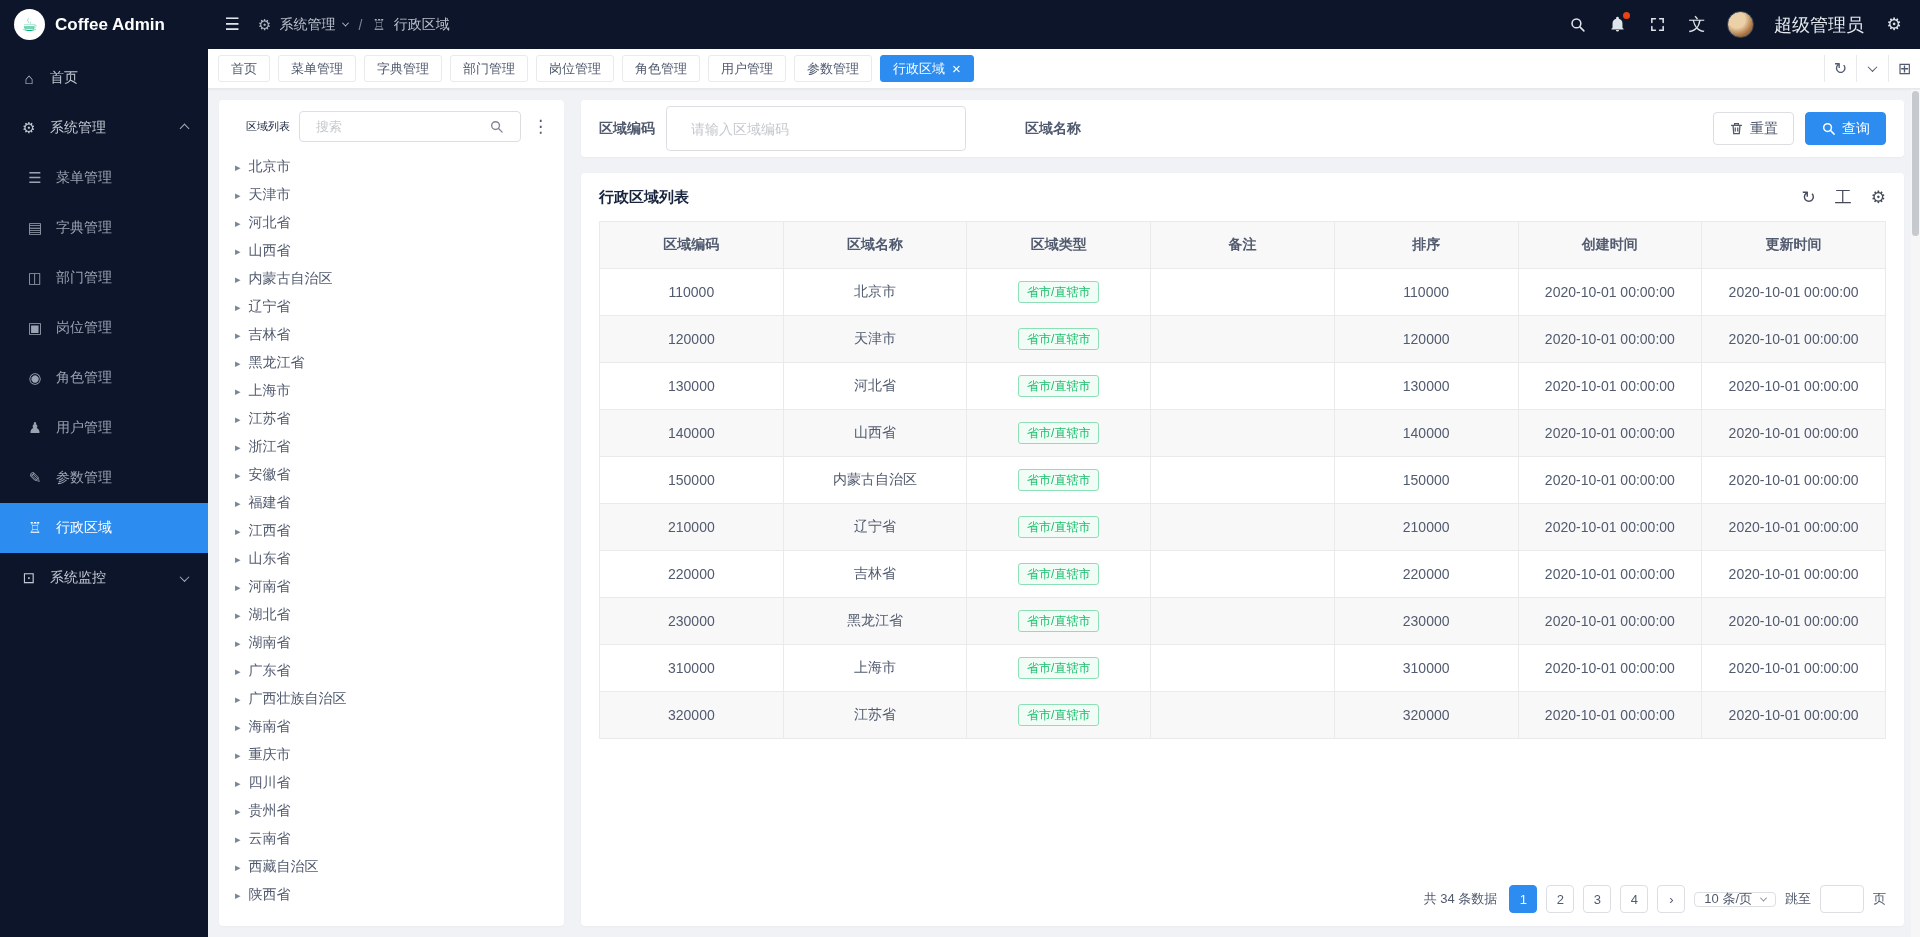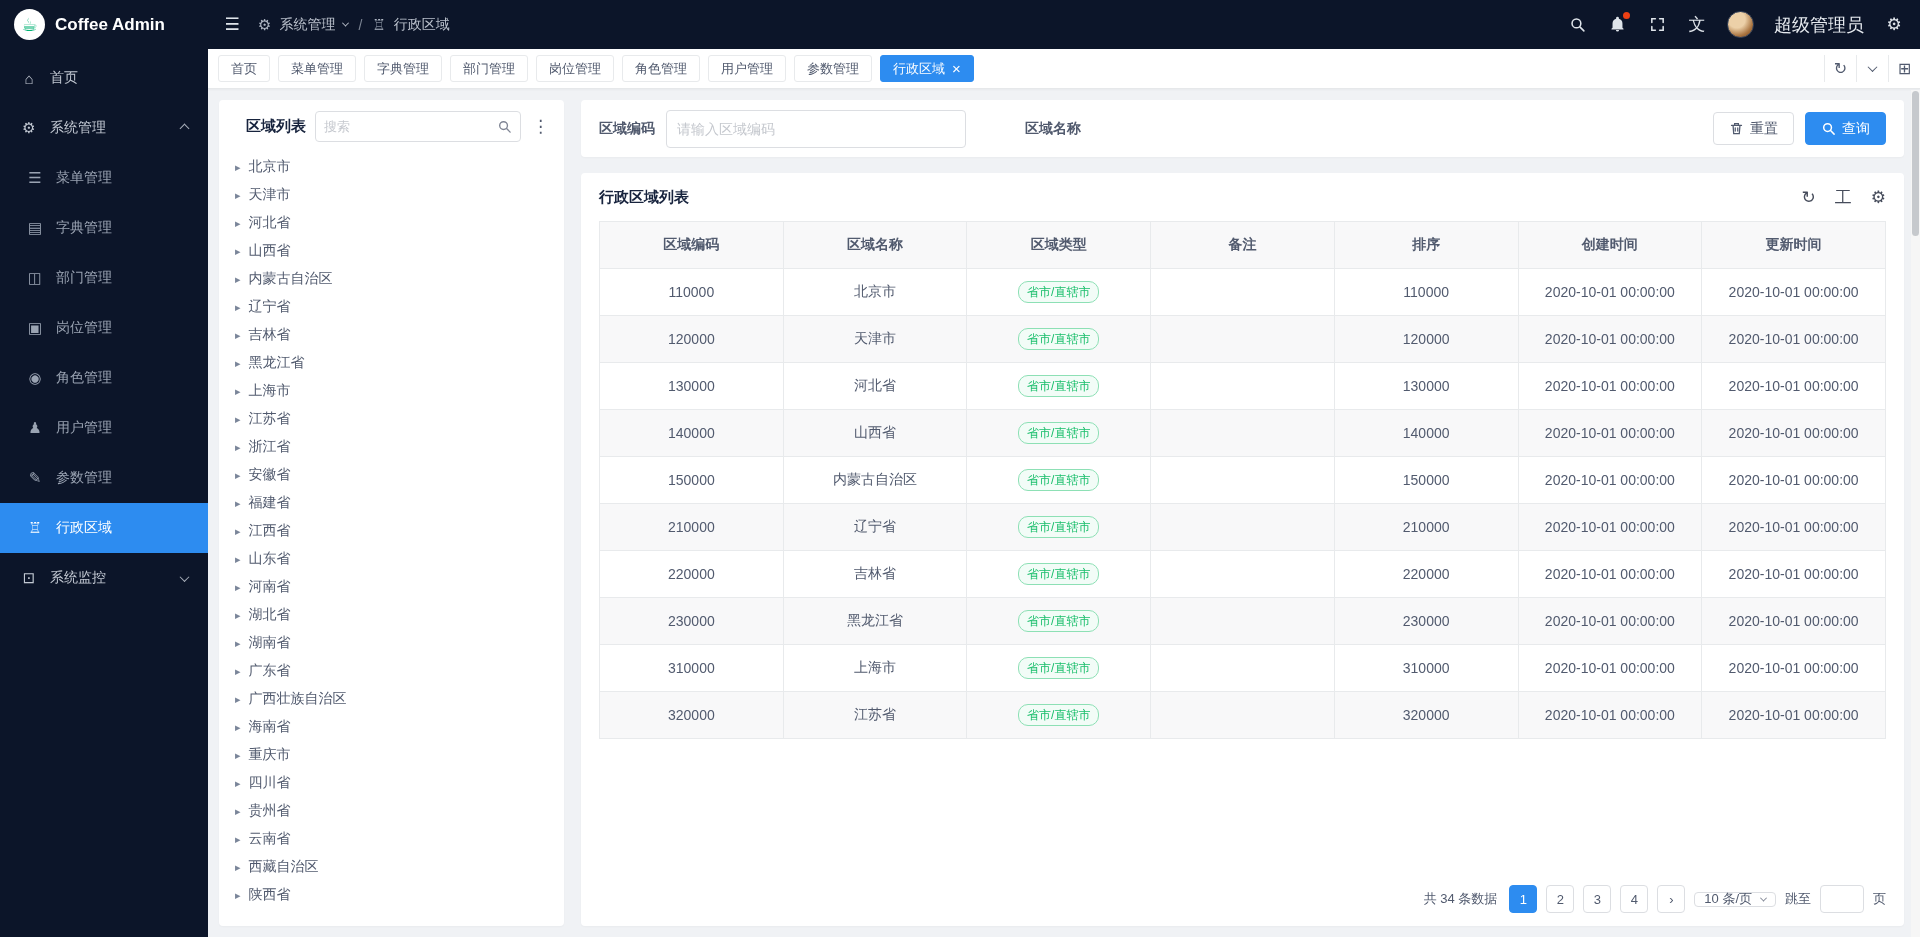--- a/index.html
+++ b/index.html
@@ -48,50 +48,50 @@
   .tab-close { font-size:15px; line-height:1; margin-left:1px; }
   .tabbar-right { margin-left:auto; display:flex; align-items:center; height:100%; }
   .tab-tool { width:32px; height:27px; display:flex; align-items:center; justify-content:center; color:#515a6e; cursor:pointer; font-size:16px; border-left:1px solid #e8eaec; }
 
   
   .content { flex:1; display:flex; gap:17px; padding:11px 16px 11px 11px; min-height:0; }
   .panel { background:#fff; border-radius:4px; box-shadow:0 1px 2px rgba(0,0,0,.03); }
 
   .tree-panel { width:345px; min-width:345px; padding:11px 13px; display:flex; flex-direction:column; overflow:hidden; }
   .tree-head { display:flex; align-items:center; gap:9px; }
-  .tree-title { font-size:15px; font-weight:700; color:#17233d; white-space:nowrap;padding-left:14px; }
-  .tree-search { flex:1; display:flex; align-items:center; border:1px solid #dcdee2; border-radius:4px; height:31px; padding:0 8px; min-width:0; color:#808695; }
+  .tree-title { font-size:11px; font-weight:400; color:#17233d; white-space:nowrap;padding-left:14px; }
+  .tree-search { flex:1; display:flex; align-items:center; border:1px solid #dcdee2; border-radius:4px; height:31px; padding:0 16px; min-width:0; color:#808695; }
   .tree-search input { border:none; outline:none; flex:1; font-size:13px; color:#515a6e; min-width:0; background:transparent; }
   .tree-search input::placeholder { color:#c5c8ce; }
   .more-btn { color:#515a6e; font-size:17px; cursor:pointer; padding:0 2px; }
   .tree-list { margin-top:11px; overflow:hidden; flex:1; }
   .tree-row { height:28px; display:flex; align-items:center; gap:8px; font-size:14px; color:#515a6e; cursor:pointer; padding-left:3px; white-space:nowrap; }
   .tree-row .caret { color:#7a8599; font-size:11px; }
 
   .right-col { flex:1; display:flex; flex-direction:column; gap:16px; min-width:0; }
 
   .filter-card { height:57px; display:flex; align-items:center; padding:0 18px; gap:11px; flex-shrink:0; }
   .f-label { font-weight:700; color:#515a6e; white-space:nowrap; }
   .f-label.second { margin-left:48px; }
-  .f-input { width:300px; height:38px; border:1px solid #dcdee2; border-radius:4px; padding:0 10px; font-size:14px; color:#515a6e; outline:none; }
+  .f-input { width:300px; height:45px; border:1px solid #dcdee2; border-radius:4px; padding:0 24px; font-size:14px; color:#515a6e; outline:none; }
   .f-input::placeholder { color:#c5c8ce; }
   .f-spacer { flex:1; }
   .btn { height:33px; display:inline-flex; align-items:center; justify-content:center; gap:6px; border-radius:4px; font-size:14px; cursor:pointer; border:1px solid #dcdee2; background:#fff; color:#515a6e; padding:0 15px; white-space:nowrap; }
   .btn.primary { background:#2d8cf0; border-color:#2d8cf0; color:#fff; }
 
   .table-card { flex:1; display:flex; flex-direction:column; padding:15px 18px 13px; min-height:0; }
   .tc-head { display:flex; }
   .tc-title { font-size:15px; font-weight:700; color:#17233d; }
   .tc-tools { margin-left:auto; display:flex; align-items:center; gap:19px; color:#464c5b; font-size:17px; }
   .tc-tools .ic { cursor:pointer; line-height:1; }
   table { width:100%; border-collapse:collapse; margin-top:14px; table-layout:fixed; }
   th,td { border:1px solid #e8eaec; text-align:center; height:47px; font-size:14px; color:#515a6e; padding:0 6px; overflow:hidden; white-space:nowrap; }
   th { background:#f8f8f9; font-weight:700; }
   tbody tr:nth-child(even) { background:#f8f8f9; }
-  .badge { display:inline-block; border:1px solid #8de0b5; background:#f2fcf7; color:#19be6b; font-size:12px; padding:2px 8px; border-radius:10px; line-height:1.35; }
+  .badge { display:inline-block; border:1px solid #8de0b5; background:#f2fcf7; color:#19be6b; font-size:12px; padding:2px 8px; border-radius:3px; line-height:1.35; }
 
   .pager { margin-top:auto; display:flex; align-items:center; justify-content:flex-end; gap:9px; padding-top:12px; font-size:13px; color:#515a6e; }
   .pg-total { margin-right:3px; }
   .pg-pages { display:flex; gap:9px; }
   .page-btn { min-width:28px; height:28px; border:1px solid #dcdee2; border-radius:4px; background:#fff; color:#515a6e; font-size:13px; display:flex; align-items:center; justify-content:center; cursor:pointer; font-family:inherit; }
   .page-btn.active { background:#2d8cf0; border-color:#2d8cf0; color:#fff; }
   .page-size { height:15px; border:1px solid #dcdee2; border-radius:4px; display:flex; align-items:center; padding:0 9px; gap:9px; cursor:pointer; background:#fff; color:#515a6e; }
   .page-size .chev { color:#808695; }
   .jump-input { width:44px; height:28px; border:1px solid #dcdee2; border-radius:4px; outline:none; padding:0 6px; font-size:13px; }
 

